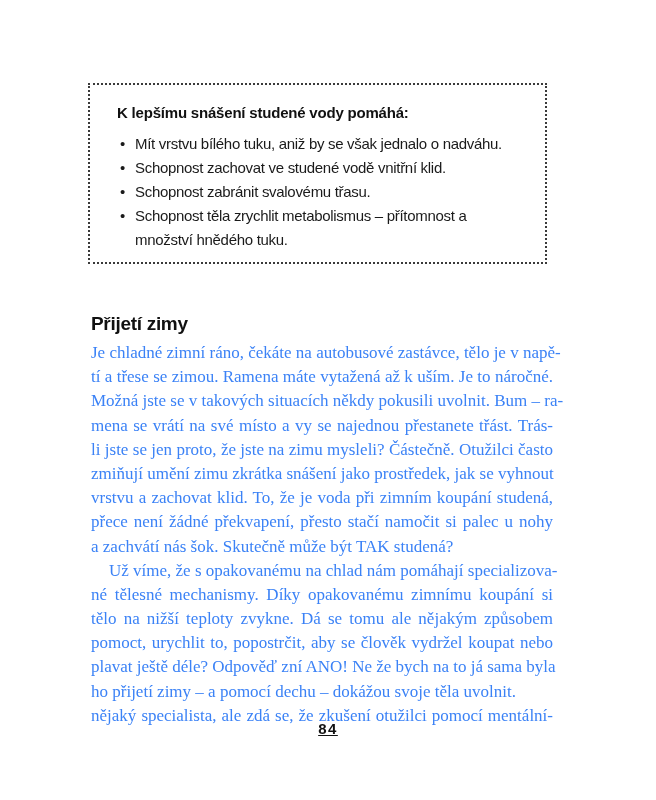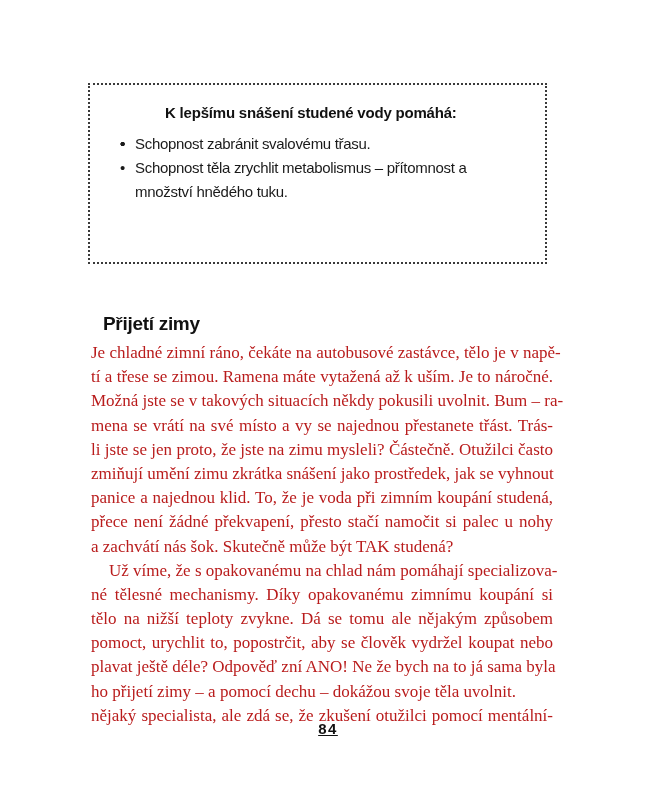--- a/index.html
+++ b/index.html
@@ -26,21 +26,20 @@
     .infobox-title {
       position: absolute;
       left: 27px;
       top: 19px;
       font-family: "Liberation Sans", sans-serif;
       font-weight: bold;
       font-size: 15px;
       letter-spacing: -0.2px;
       white-space: nowrap;
       color: #111;
-      margin-left: 48px;
     }
     .infobox-list {
       position: absolute;
       left: 27px;
       top: 47px;
       margin: 0;
       padding: 0;
       list-style: none;
       width: 410px;
     }
@@ -61,35 +60,34 @@
     .section-heading {
       position: absolute;
       left: 91px;
       top: 313px;
       font-family: "Liberation Sans", sans-serif;
       font-weight: bold;
       font-size: 19px;
       letter-spacing: -0.3px;
       color: #111;
       white-space: nowrap;
-      margin-left: 12px;
     }
     .body-text {
       position: absolute;
       left: 91px;
       top: 341px;
       width: 462px;
     }
     .line {
       display: block;
       height: 24.2px;
       line-height: 24.2px;
       font-family: "Liberation Serif", serif;
       font-size: 17px;
-      color: #b91c1c;
+      color: #3b82f6;
       white-space: nowrap;
       text-align: justify;
       text-align-last: justify;
     }
     .line.last {
       text-align-last: left;
     }
     .line.indent {
       padding-left: 18px;
     }
@@ -106,37 +104,37 @@
       color: #111;
       text-decoration: underline;
     }
   </style>
 </head>
 <body>
 
 <div class="infobox">
   <div class="infobox-title">K lepšímu snášení studené vody pomáhá:</div>
   <ul class="infobox-list">
-    <li><span class="bullet">•</span></li>
-    <li><span class="bullet">•</span></li>
+    <li><span class="bullet">•</span><span>Mít vrstvu bílého tuku, aniž by se však jednalo o nadváhu.</span></li>
+    <li><span class="bullet">•</span><span>Schopnost zachovat ve studené vodě vnitřní klid.</span></li>
     <li><span class="bullet">•</span><span>Schopnost zabránit svalovému třasu.</span></li>
     <li><span class="bullet">•</span><span>Schopnost těla zrychlit metabolismus – přítomnost a množství hnědého tuku.</span></li>
   </ul>
 </div>
 
 <div class="section-heading">Přijetí zimy</div>
 
 <div class="body-text">
   <span class="line">Je chladné zimní ráno, čekáte na autobusové zastávce, tělo je v napě-</span>
   <span class="line">tí a třese se zimou. Ramena máte vytažená až k uším. Je to náročné.</span>
   <span class="line">Možná jste se v takových situacích někdy pokusili uvolnit. Bum – ra-</span>
   <span class="line">mena se vrátí na své místo a vy se najednou přestanete třást. Trás-</span>
   <span class="line">li jste se jen proto, že jste na zimu mysleli? Částečně. Otužilci často</span>
   <span class="line">zmiňují umění zimu zkrátka snášení jako prostředek, jak se vyhnout</span>
-  <span class="line">panice a najednou klid. To, že je voda při zimním koupání studená,</span>
+  <span class="line">vrstvu a zachovat klid. To, že je voda při zimním koupání studená,</span>
   <span class="line">přece není žádné překvapení, přesto stačí namočit si palec u nohy</span>
   <span class="line last">a zachvátí nás šok. Skutečně může být TAK studená?</span>
   <span class="line indent">Už víme, že s opakovanému na chlad nám pomáhají specializova-</span>
   <span class="line">né tělesné mechanismy. Díky opakovanému zimnímu koupání si</span>
   <span class="line">tělo na nižší teploty zvykne. Dá se tomu ale nějakým způsobem</span>
   <span class="line">pomoct, urychlit to, popostrčit, aby se člověk vydržel koupat nebo</span>
   <span class="line">plavat ještě déle? Odpověď zní ANO! Ne že bych na to já sama byla</span>
   <span class="line last">ho přijetí zimy – a pomocí dechu – dokážou svoje těla uvolnit.</span>
   <span class="line">nějaký specialista, ale zdá se, že zkušení otužilci pomocí mentální-</span>
 </div>

